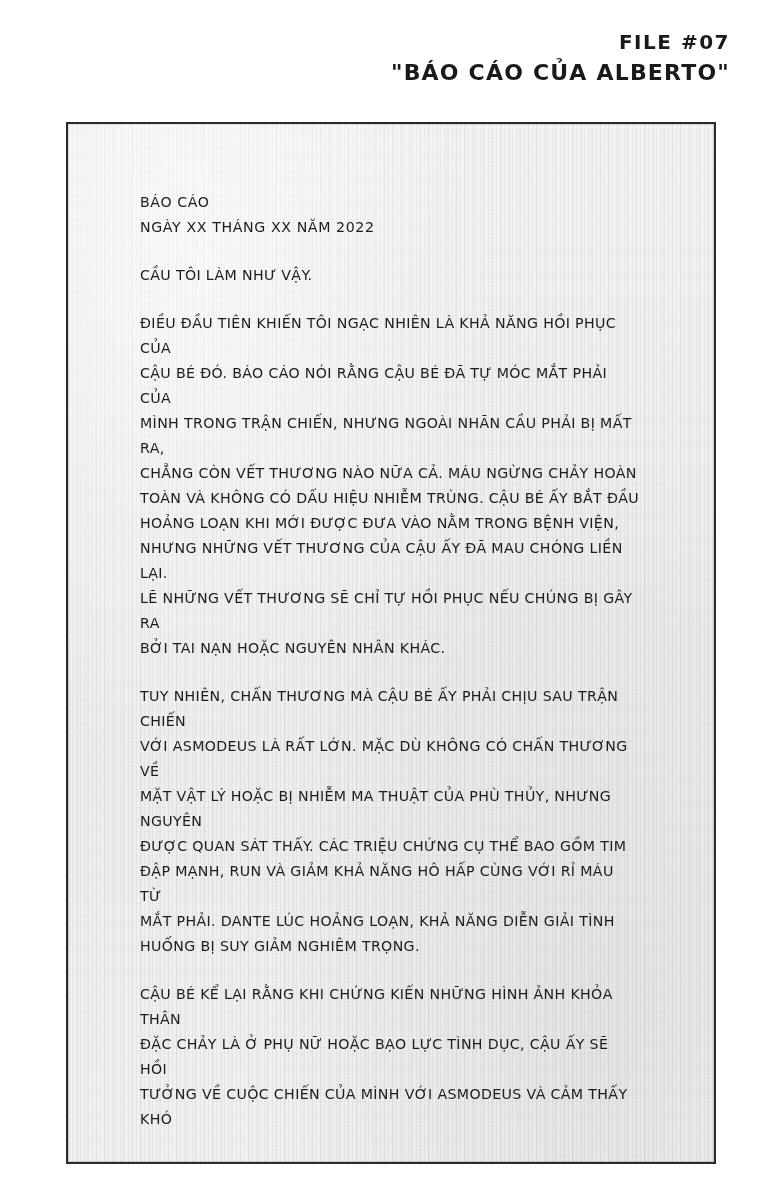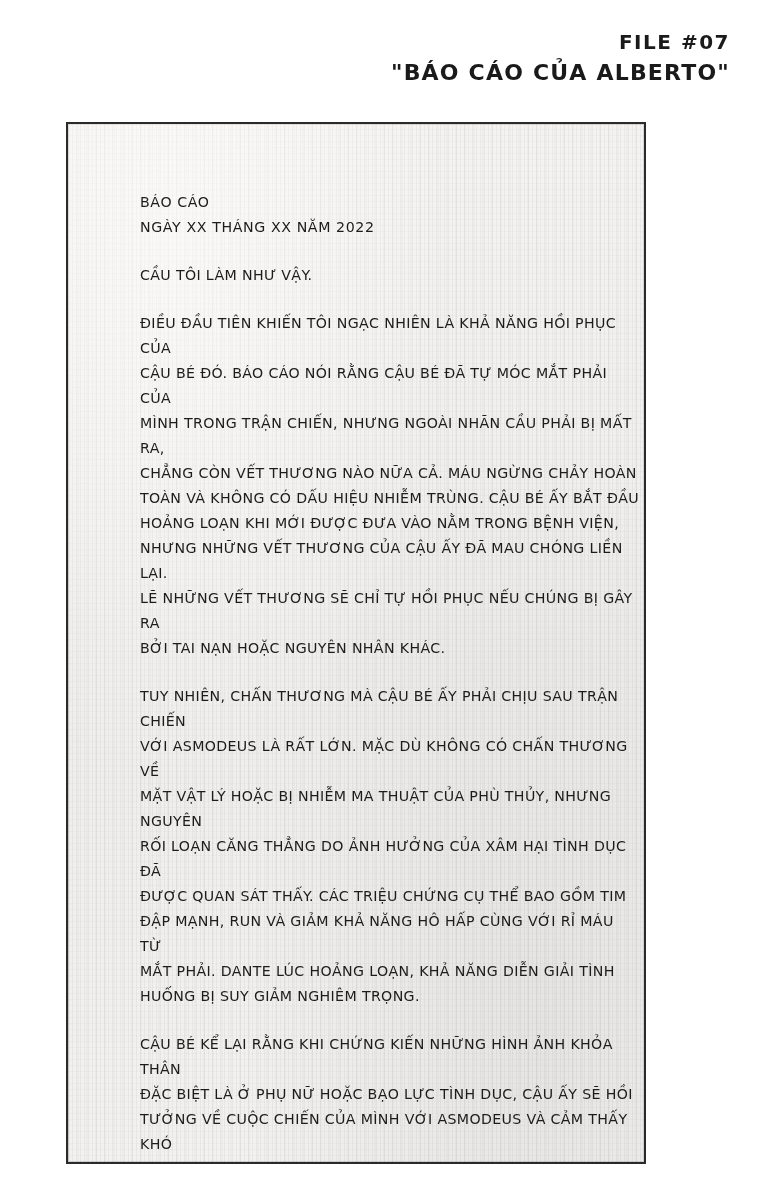--- a/index.html
+++ b/index.html
@@ -37,21 +37,21 @@
     letter-spacing: 1.2px;
     line-height: 1.25;
     margin-top: 4px;
   }
 
   
   .sheet {
     position: absolute;
     left: 66px;
     top: 122px;
-    width: 580px;
+    width: 650px;
     height: 1042px;
     background-color: #f2f0ee;
     background-image:
       repeating-linear-gradient(90deg,
         rgba(0,0,0,0.045) 0px,
         rgba(0,0,0,0.045) 1px,
         rgba(0,0,0,0.0) 1px,
         rgba(0,0,0,0.0) 4px),
       repeating-linear-gradient(90deg,
         rgba(0,0,0,0.025) 0px,
@@ -133,28 +133,27 @@
       <div class="line">HOẢNG LOẠN KHI MỚI ĐƯỢC ĐƯA VÀO NẰM TRONG BỆNH VIỆN,</div>
       <div class="line">NHƯNG NHỮNG VẾT THƯƠNG CỦA CẬU ẤY ĐÃ MAU CHÓNG LIỀN LẠI.</div>
       <div class="line">LẼ NHỮNG VẾT THƯƠNG SẼ CHỈ TỰ HỒI PHỤC NẾU CHÚNG BỊ GÂY RA</div>
       <div class="line">BỞI TAI NẠN HOẶC NGUYÊN NHÂN KHÁC.</div>
     </div>
 
     <div class="block">
       <div class="line">TUY NHIÊN, CHẤN THƯƠNG MÀ CẬU BÉ ẤY PHẢI CHỊU SAU TRẬN CHIẾN</div>
       <div class="line">VỚI ASMODEUS LÀ RẤT LỚN. MẶC DÙ KHÔNG CÓ CHẤN THƯƠNG VỀ</div>
       <div class="line">MẶT VẬT LÝ HOẶC BỊ NHIỄM MA THUẬT CỦA PHÙ THỦY, NHƯNG NGUYÊN</div>
-      <div class="line">RỐI LOẠN CĂNG THẲNG DO ẢNH HƯỞNG CỦA XÂM HẠI TÌNH DỤC ĐÃ</div>
       <div class="line">ĐƯỢC QUAN SÁT THẤY. CÁC TRIỆU CHỨNG CỤ THỂ BAO GỒM TIM</div>
       <div class="line">ĐẬP MẠNH, RUN VÀ GIẢM KHẢ NĂNG HÔ HẤP CÙNG VỚI RỈ MÁU TỪ</div>
       <div class="line">MẮT PHẢI. DANTE LÚC HOẢNG LOẠN, KHẢ NĂNG DIỄN GIẢI TÌNH</div>
       <div class="line">HUỐNG BỊ SUY GIẢM NGHIÊM TRỌNG.</div>
     </div>
 
     <div class="block">
       <div class="line">CẬU BÉ KỂ LẠI RẰNG KHI CHỨNG KIẾN NHỮNG HÌNH ẢNH KHỎA THÂN</div>
-      <div class="line">ĐẶC BIỆT LÀ Ở PHỤ NỮ HOẶC BẠO LỰC TÌNH DỤC, CẬU ẤY SẼ HỒI</div>
+      <div class="line">ĐẶC CHẢY LÀ Ở PHỤ NỮ HOẶC BẠO LỰC TÌNH DỤC, CẬU ẤY SẼ HỒI</div>
       <div class="line">TƯỞNG VỀ CUỘC CHIẾN CỦA MÌNH VỚI ASMODEUS VÀ CẢM THẤY KHÓ</div>
 
     </div>
 
   </div>
 </div>
 
 </body></html>

